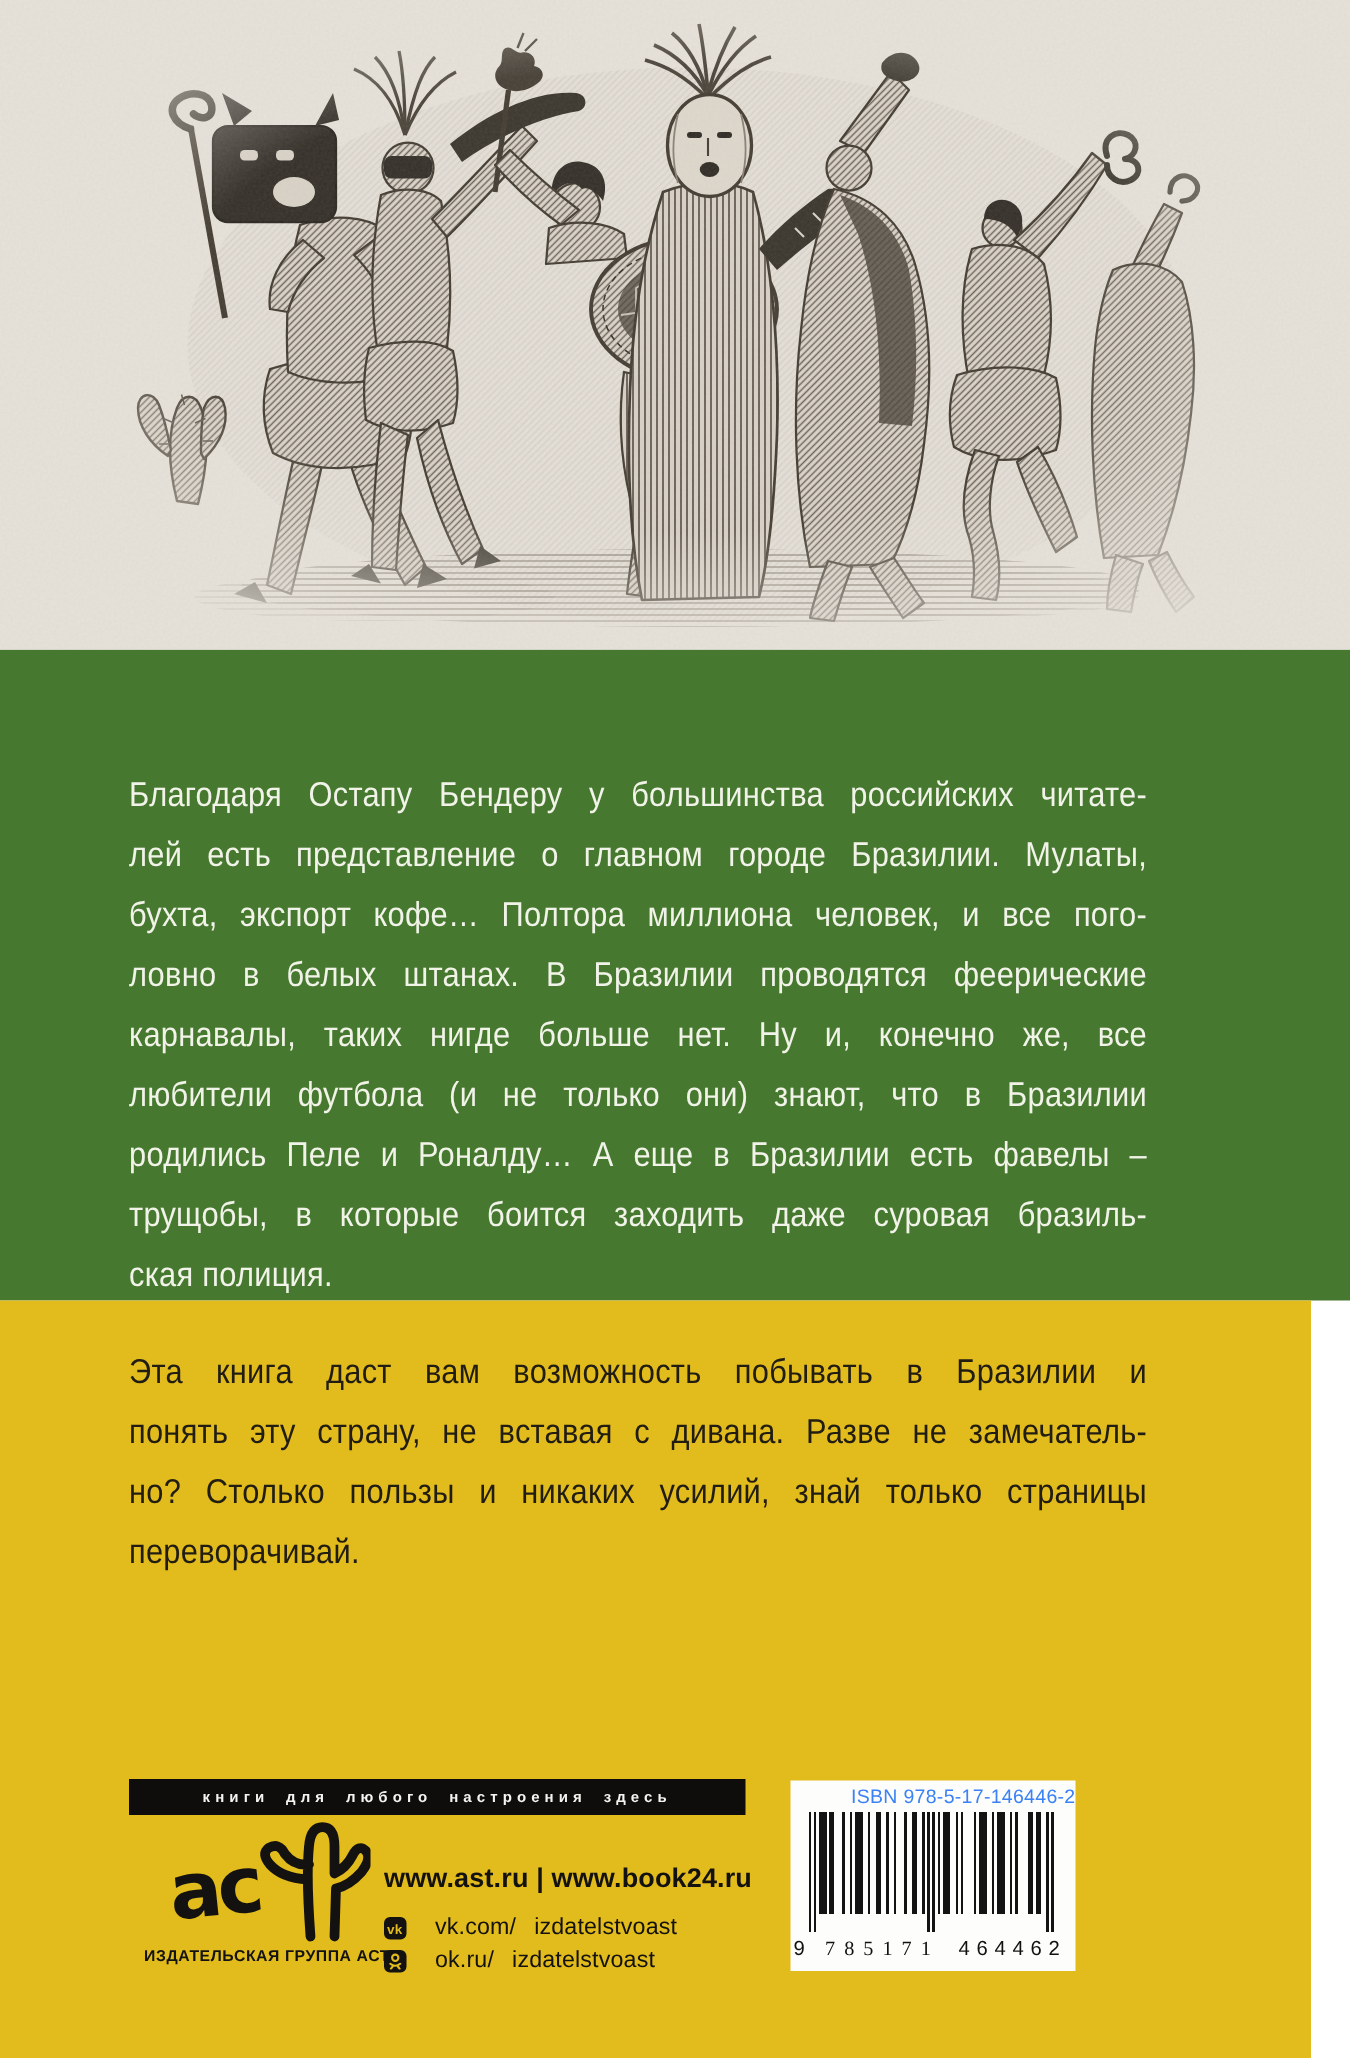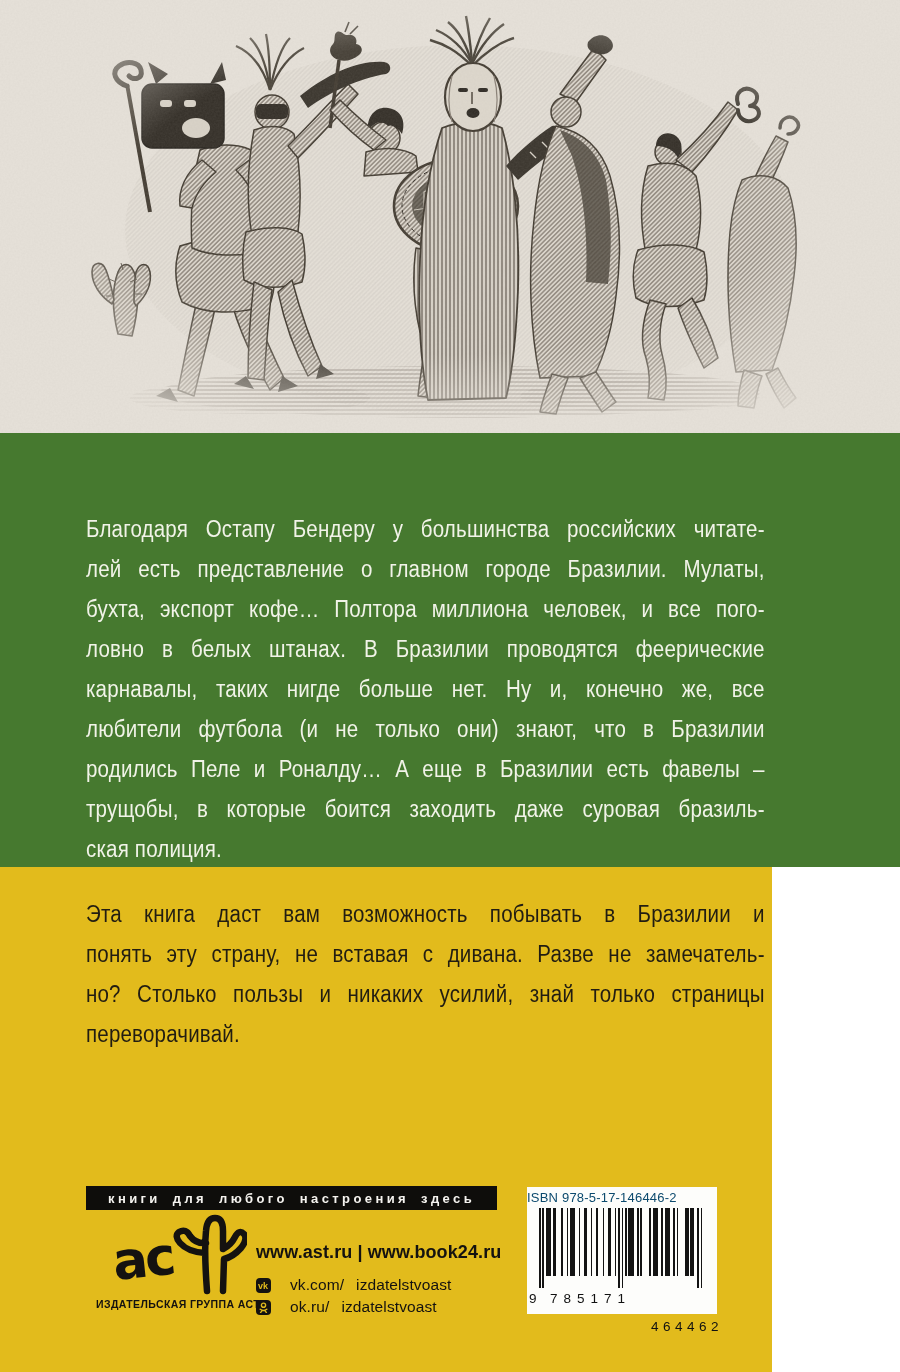--- a/index.html
+++ b/index.html
@@ -3,52 +3,52 @@
 <meta charset="utf-8">
 <style>
   html,body{margin:0;padding:0;}
   body{width:900px;font-family:"Liberation Sans",sans-serif;background:#fff;}
   .cover{position:relative;width:900px;height:1372px;overflow:hidden;}
 
   
   .illo{position:relative;width:900px;height:433px;background:#e7e2da;}
   .illo svg{display:block;}
   .sec-green{width:900px;height:434px;background:var(--green,#46792f);box-sizing:border-box;padding-top:76px;}
-  .sec-yellow{width:772px;height:505px;background:var(--yellow,#e2bb1c);box-sizing:border-box;padding-top:27px;position:relative;}
+  .sec-yellow{width:874px;height:505px;background:var(--yellow,#e2bb1c);box-sizing:border-box;padding-top:27px;position:relative;}
 
   
   .textwrap{width:760px;margin-left:86px;transform:scaleX(0.893);transform-origin:left top;}
   .jl{font-size:23px;line-height:40px;letter-spacing:.2px;text-align:justify;text-align-last:justify;white-space:normal;}
   .jl.last{text-align-last:left;}
   .sec-green .jl{color:#f1f3e8;}
   .sec-yellow .jl{color:#221d12;}
 
   
   .slogan-bar{position:absolute;left:86px;top:319px;width:411px;height:24px;background:var(--black_bar,#0e0d0b);
-    color:#f5f3ef;font-size:13px;font-weight:bold;letter-spacing:3.4px;word-spacing:5px;
+    color:#f5f3ef;font-size:10px;font-weight:bold;letter-spacing:3.4px;word-spacing:5px;
     text-align:center;line-height:25px;}
   .logo{position:absolute;left:112px;top:344px;width:135px;height:84px;}
   .logo-caption{position:absolute;left:88px;top:431px;width:180px;text-align:center;
     font-size:10.5px;font-weight:bold;letter-spacing:.4px;color:#141210;}
   .links{position:absolute;left:256px;top:375px;color:#141210;}
   .www-line{font-size:18px;font-weight:bold;margin-bottom:13px;letter-spacing:.1px;}
   .soc-line{display:flex;align-items:center;font-size:15.5px;margin-bottom:4px;letter-spacing:.1px;gap:12px;}
   .soc-line b{font-weight:normal;}
   .sicon{width:15px;height:15px;border-radius:4px;background:#141210;margin-right:7px;flex:0 0 auto;
     display:inline-flex;align-items:center;justify-content:center;}
   .sicon svg{display:block;}
 
   .barcode-box{position:absolute;left:527px;top:320px;width:190px;height:127px;background:#fdfdfb;}
-  .isbn{position:absolute;left:0;top:3px;width:100%;text-align:left;font-size:13px;color:#0c4a6e;letter-spacing:.2px;}
+  .isbn{position:absolute;left:0;top:3px;width:100%;text-align:right;font-size:13px;color:#3b82f6;letter-spacing:.2px;}
   .bars{position:absolute;left:0;top:21px;}
   .bars rect{fill:#131313;}
   .bc-digits{position:absolute;top:104px;left:0;width:100%;font-size:13.5px;color:#111;}
   .bc-d1{position:absolute;left:2px;}
-  .bc-dl{position:absolute;left:23px;letter-spacing:6px;}
-  .bc-dr{position:absolute;left:124px;letter-spacing:4.5px;margin-top:28px;}
+  .bc-dl{position:absolute;left:23px;letter-spacing:6px;font-family:Liberation Serif, serif;}
+  .bc-dr{position:absolute;left:112px;letter-spacing:4.5px;}
 </style>
 </head>
 <body>
 
 <div class="cover">
 
   <div class="illo" title="Старинная гравюра: группа танцующих индейцев в ритуальных масках, головных уборах из перьев, с черепаховым панцирем и шестами со змеёй и головой оленя">
     <svg width="900" height="433" viewBox="0 0 900 433">
       <defs>
         <pattern id="h45" width="3.2" height="3.2" patternUnits="userSpaceOnUse" patternTransform="rotate(45)">

